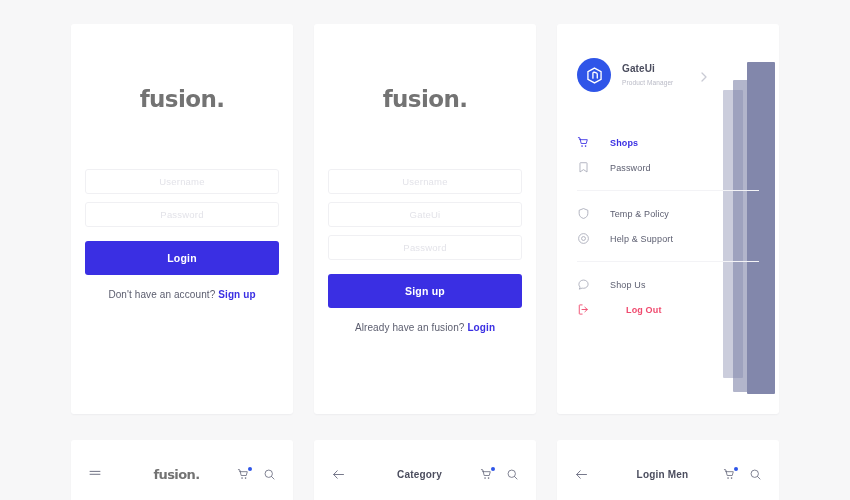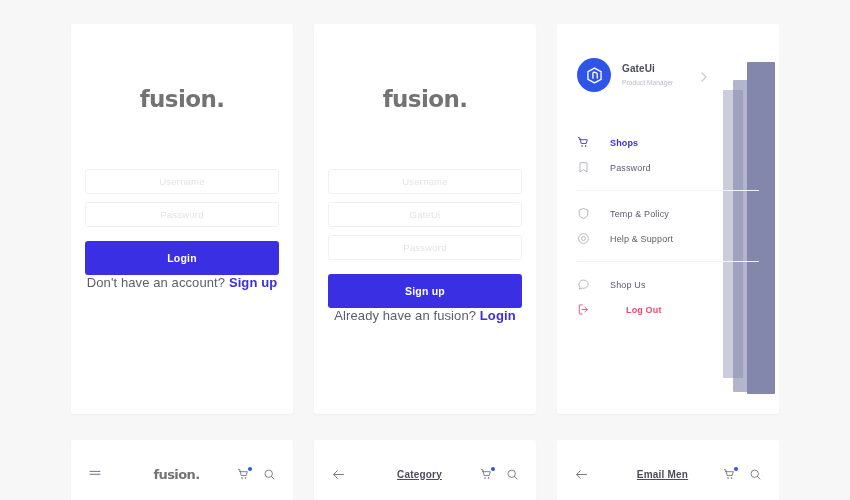--- a/index.html
+++ b/index.html
@@ -51,21 +51,21 @@
   }
   .cta{
     width:194px;height:34px;border:0;border-radius:3px;
     background:#3a2fe3;color:#fff;
     font-size:10.5px;font-weight:700;letter-spacing:.2px;
     font-family:"Liberation Sans",sans-serif;
     display:flex;align-items:center;justify-content:center;
     cursor:pointer;
   }
   .foot{
-    font-size:13px;color:#5b5d6e;letter-spacing:.1px;
+    font-size:10px;color:#5b5d6e;margin-top:14px;letter-spacing:.1px;
   }
   .foot .lnk{color:#3a2fe3;font-weight:700;cursor:pointer;}
 
   #card-login .fields{margin-top:57px;}
   #card-login .cta{margin-top:6px;}
   #card-signup .fields{margin-top:57px;}
   #card-signup .cta{margin-top:6px;}
 
   
   .panels{position:absolute;top:0;right:0;height:100%;width:62px;}
@@ -105,21 +105,21 @@
 
   
   .navbar{
     display:flex;align-items:center;
     height:100%;padding:0 17px;box-sizing:border-box;
     position:relative;
   }
   .nav-left{width:28px;display:flex;align-items:center;flex:0 0 auto;}
   .nav-mid{flex:1;display:flex;align-items:center;justify-content:center;}
   .nav-right{display:flex;align-items:center;gap:13px;flex:0 0 auto;}
-  .nav-title{font-size:10px;color:#4b4d5e;font-weight:700;letter-spacing:.2px;text-decoration:underline;}
+  .nav-title{font-size:10px;color:#4b4d5e;font-weight:700;letter-spacing:.2px;}
   .logo-nav{font-size:13px;}
   .cart-wrap{position:relative;display:flex;cursor:pointer;}
   .badge{
     position:absolute;top:-1px;right:-2px;
     width:4px;height:4px;border-radius:50%;background:#2f55e8;
   }
   .ic{display:block;}
 </style>
 </head>
 <body>
@@ -325,21 +325,21 @@
   </div>
 
   <div class="card">
     <div class="navbar">
       <div class="nav-left">
         <svg class="ic" width="15" height="15" viewBox="0 0 24 24">
           <path d="M20 12H4.4M10 6 4.2 12l5.8 6" fill="none" stroke="#6e7083" stroke-width="1.5" stroke-linecap="round" stroke-linejoin="round"></path>
         </svg>
       </div>
       <div class="nav-mid">
-        <span class="nav-title">Email Men</span>
+        <span class="nav-title">Login Men</span>
       </div>
       <div class="nav-right">
         <span class="cart-wrap">
           <svg class="ic" width="13" height="13" viewBox="0 0 24 24">
             <path d="M2.5 3h2.2l1.1 3m0 0 1.9 7.8h9.4L19 6.8H5.8Z" fill="none" stroke="#6e7083" stroke-width="1.6" stroke-linecap="round" stroke-linejoin="round"></path>
             <circle cx="9.3" cy="18.6" r="1.5" fill="#6e7083"></circle>
             <circle cx="15.8" cy="18.6" r="1.5" fill="#6e7083"></circle>
           </svg>
           <i class="badge"></i>
         </span>

